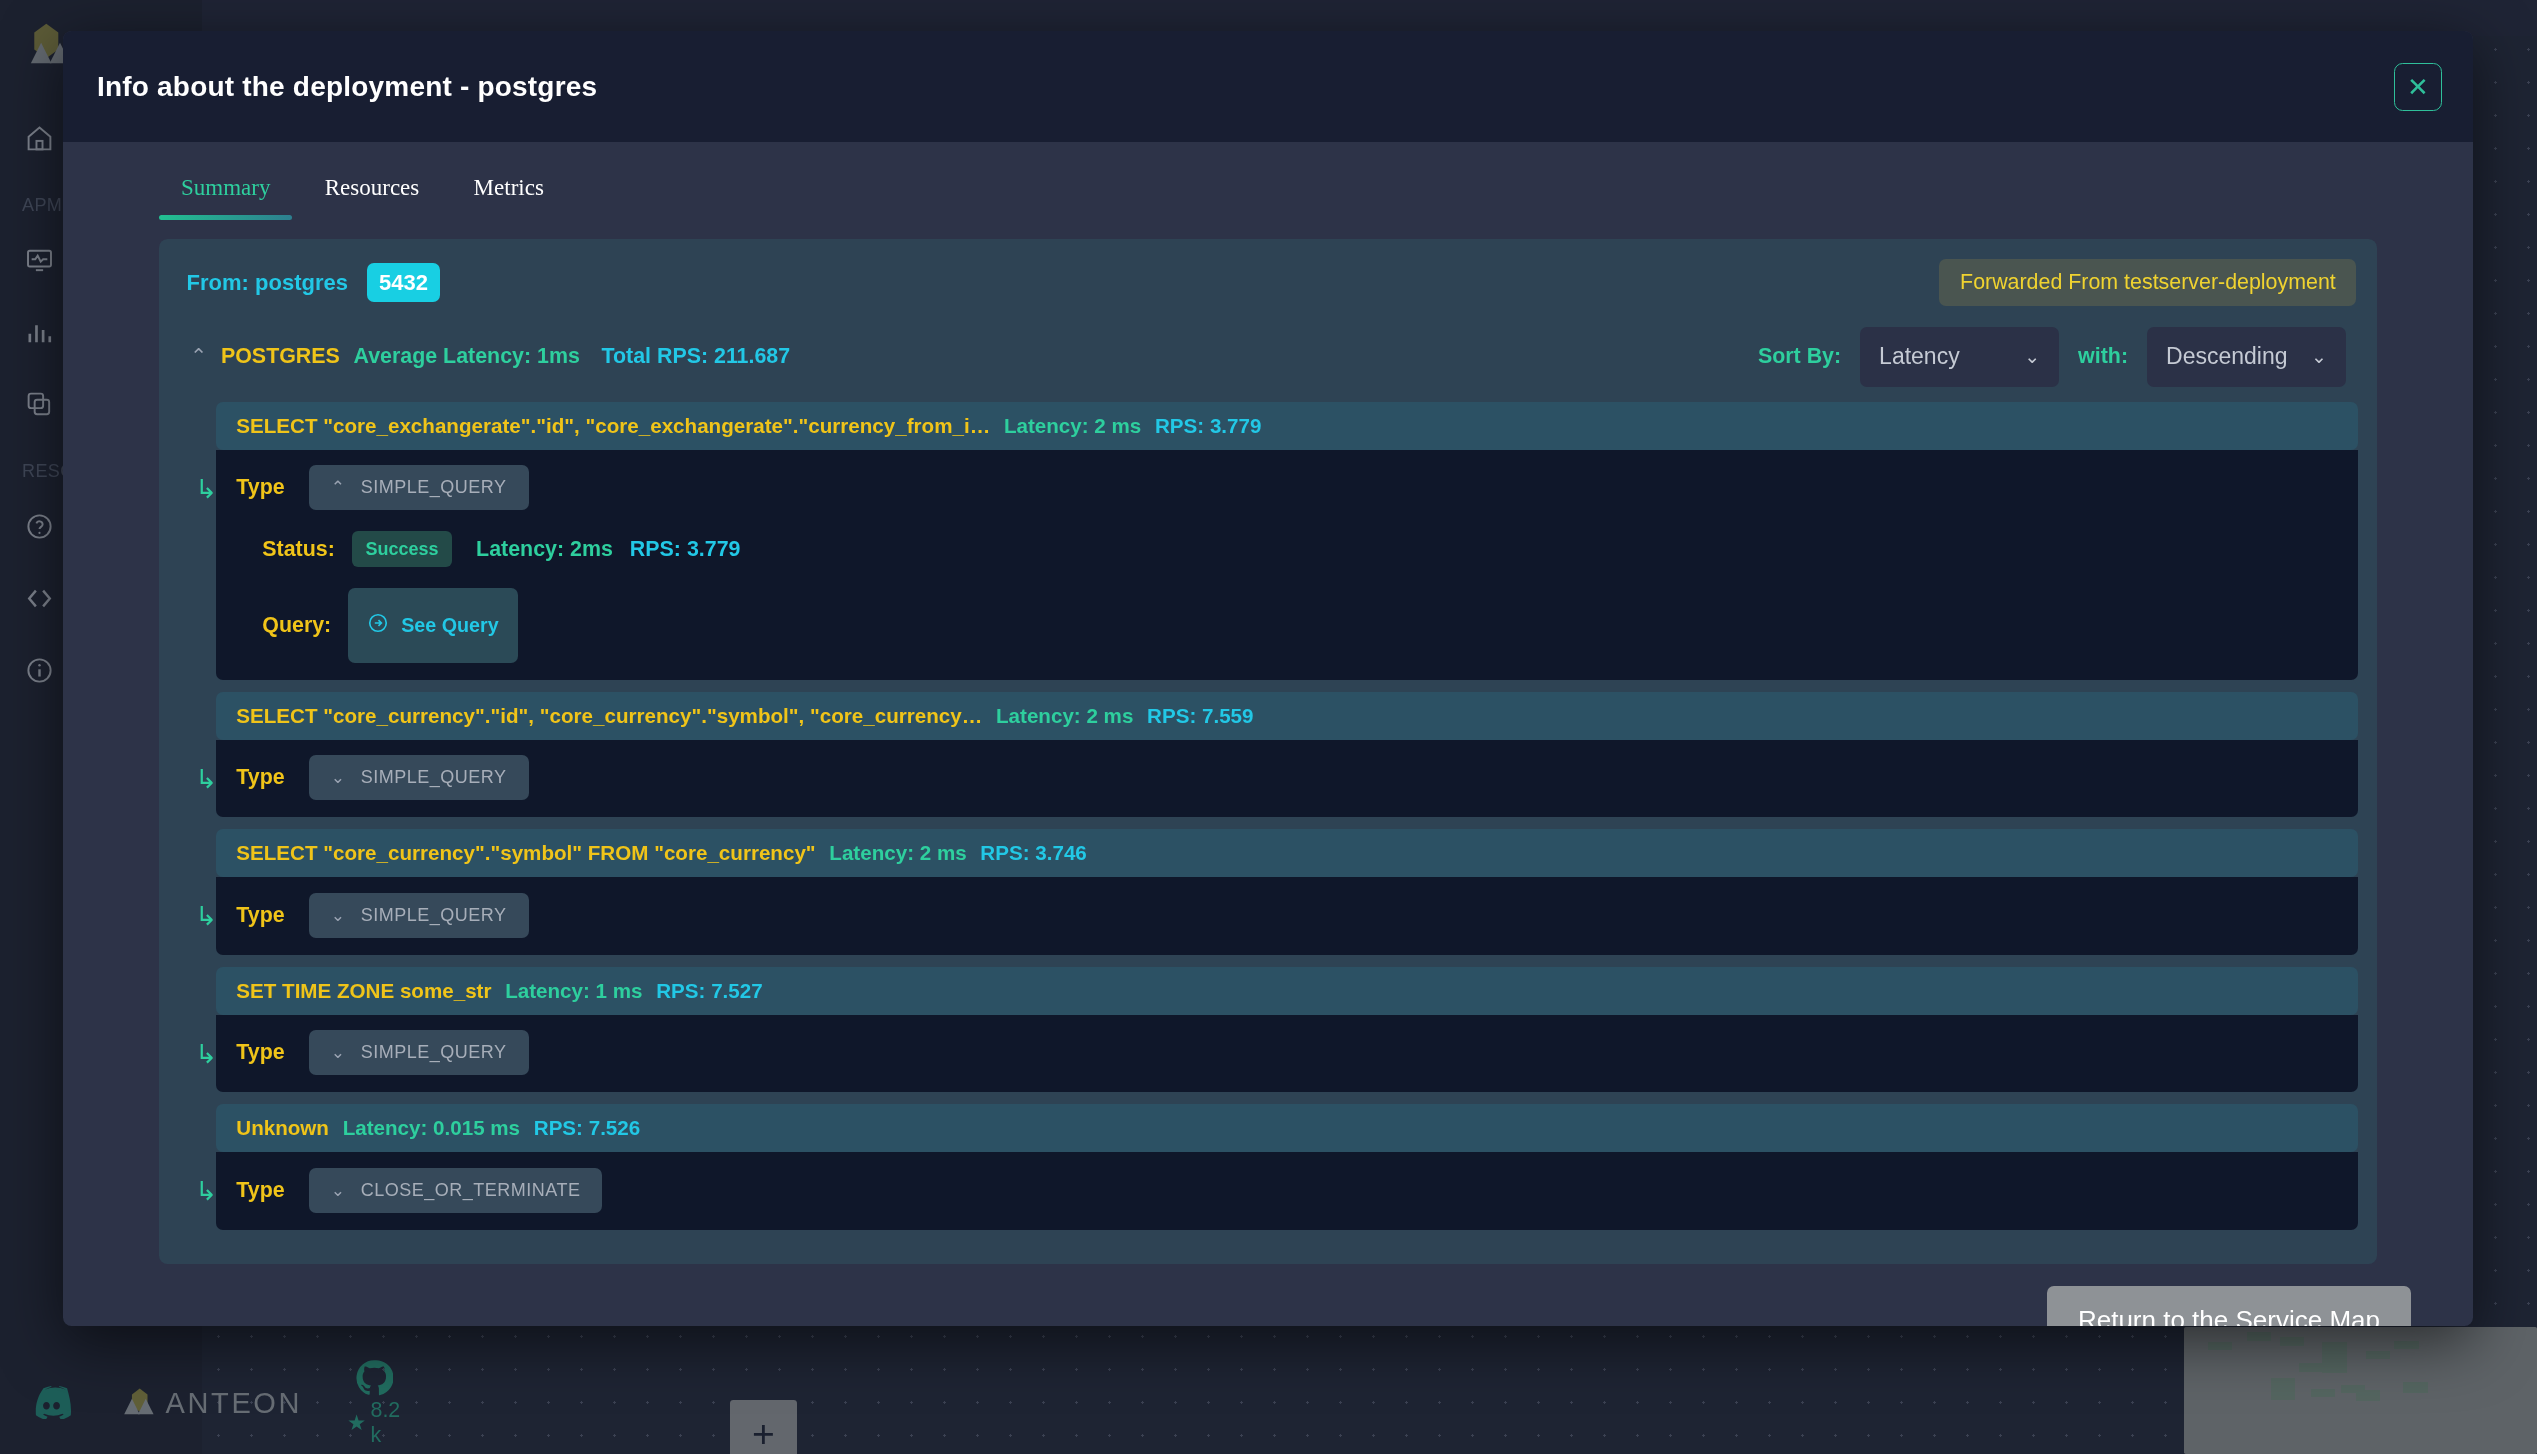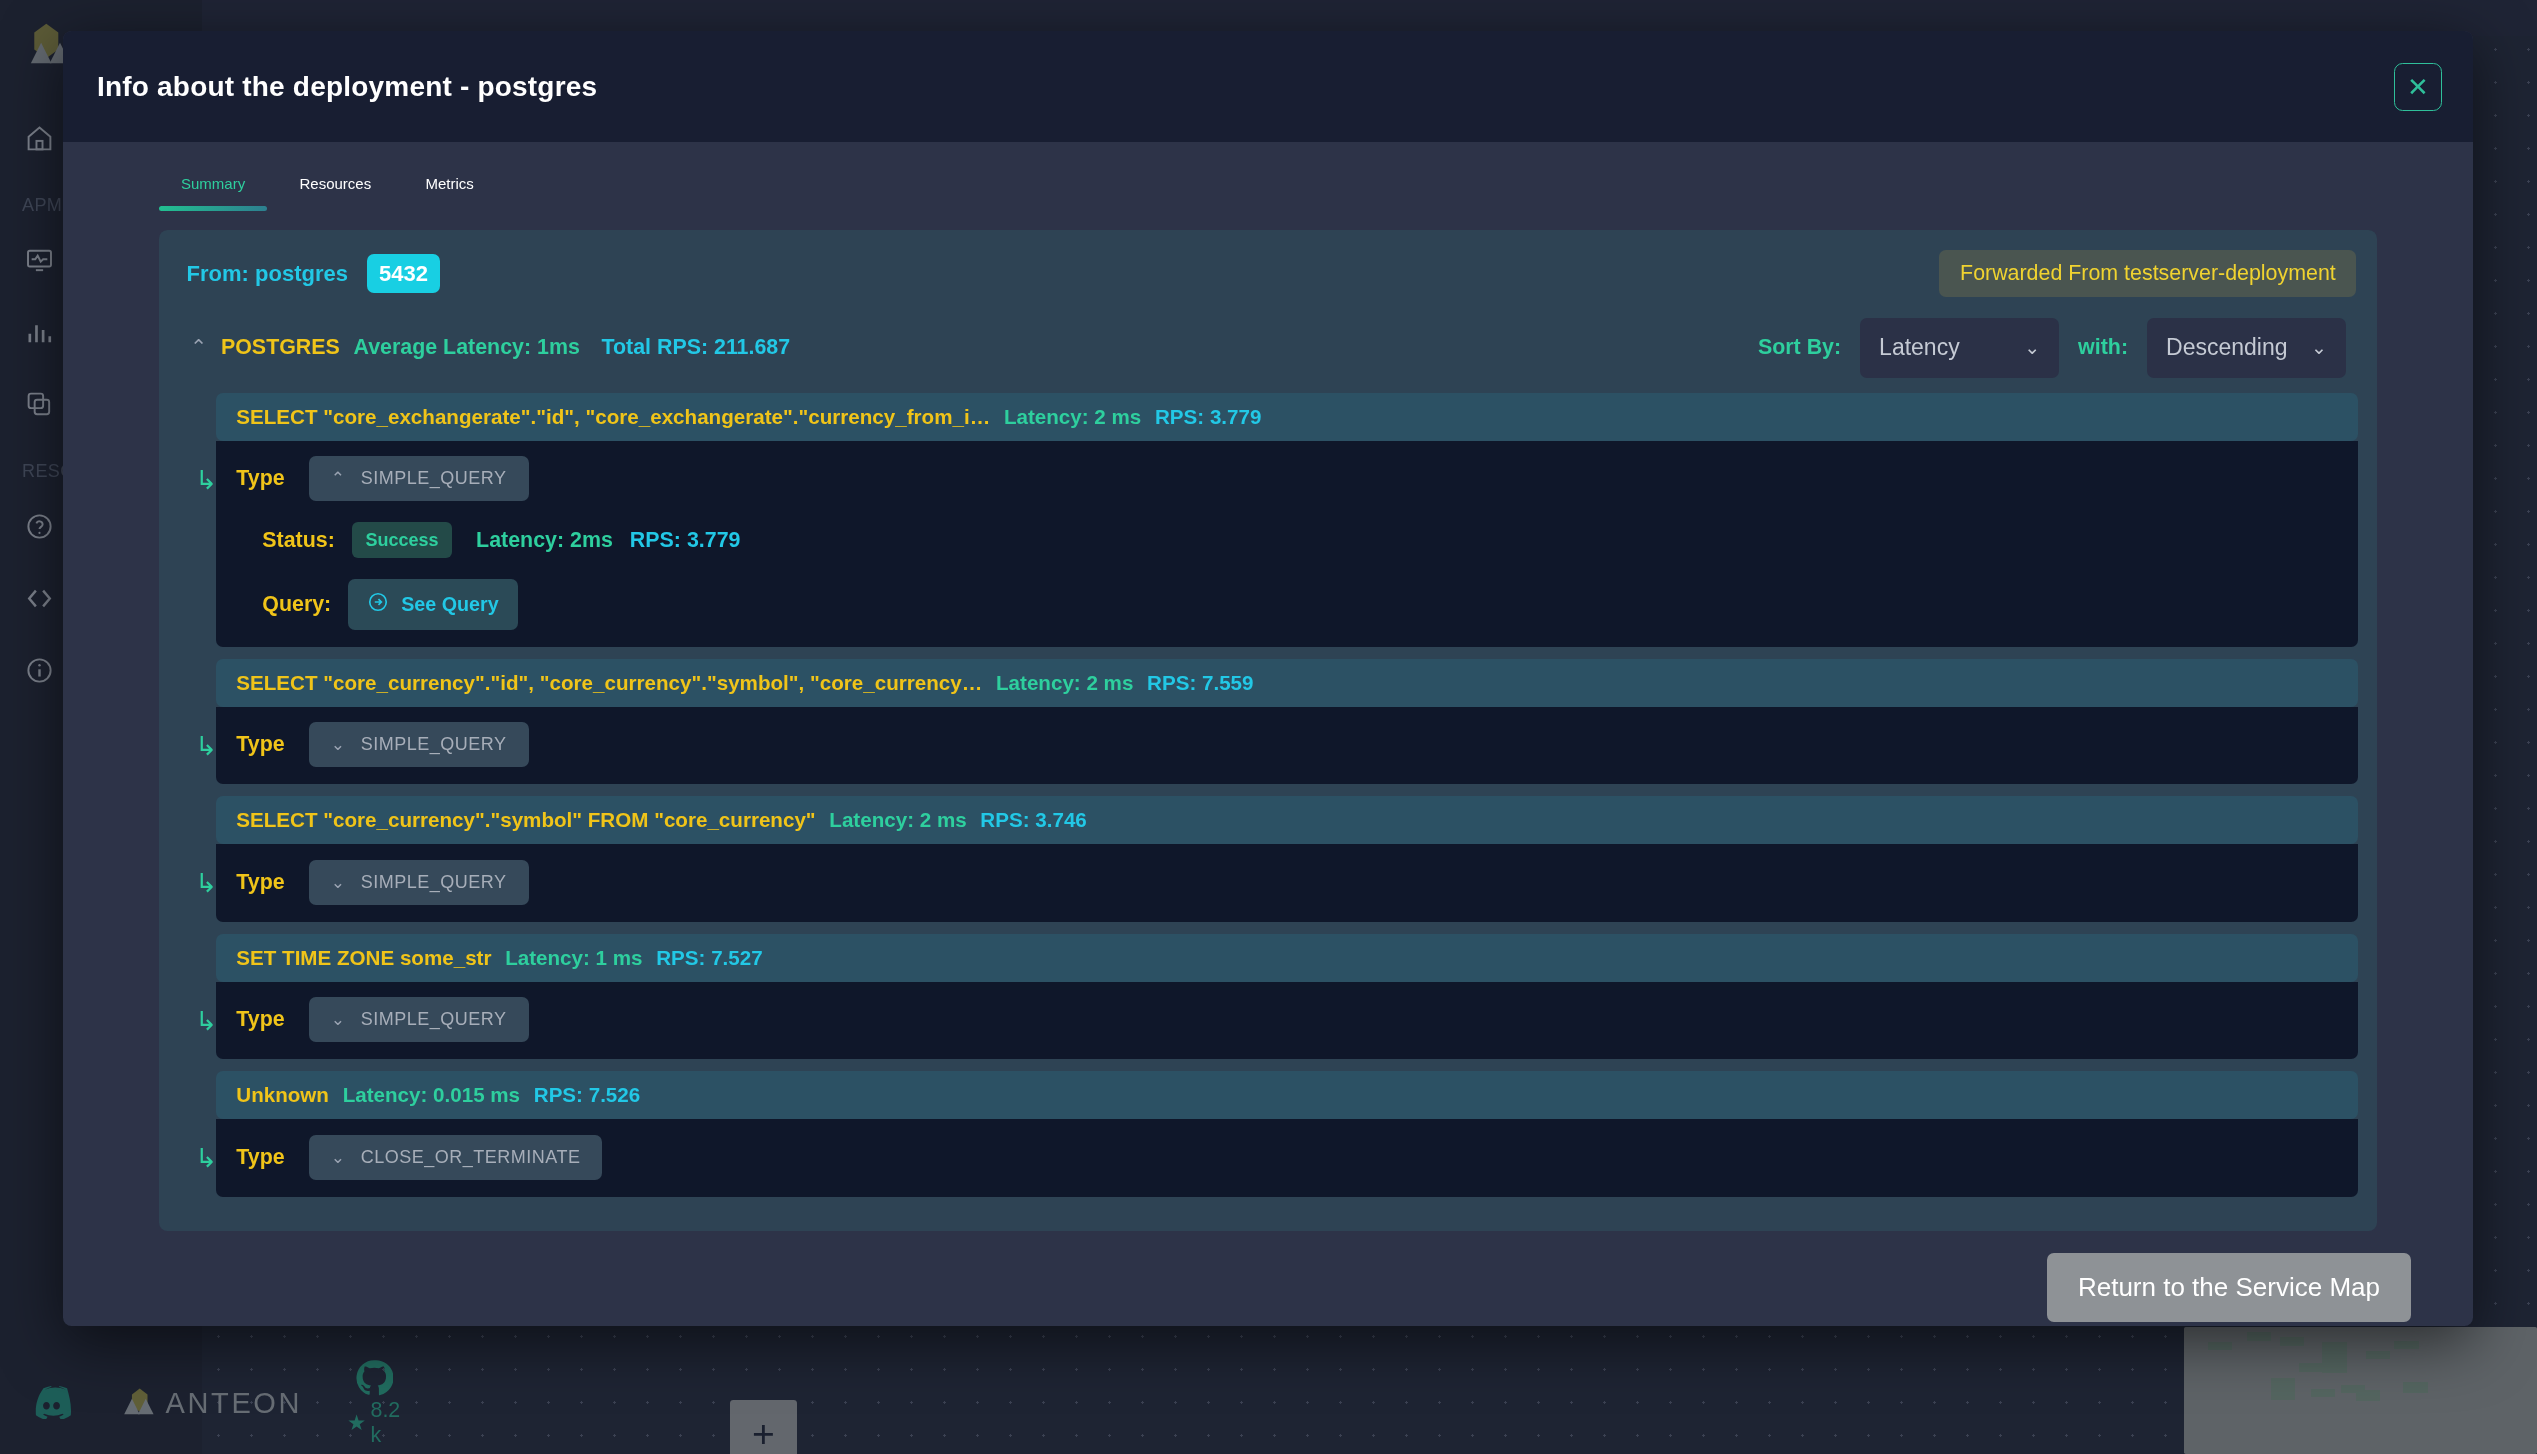--- a/index.html
+++ b/index.html
@@ -85,23 +85,23 @@
   .close-btn {
     width: 48px; height: 48px; border-radius: 8.6px;
     border: 1.7px solid #2fbf9a; background: transparent;
     color: #2fbf9a; font-size: 26px; line-height: 1;
     display: flex; align-items: center; justify-content: center;
     cursor: pointer;
   }
 
   .tabs { display: flex; gap: 10.3px; padding: 24px 0 0 96px; flex: none; }
   .tab {
-    position: relative; padding: 8.6px 22px 19px; font-size: 15px;
+    position: relative; padding: 8.6px 22px 19px; font-size: 23px;
     color: #ffffff; cursor: pointer; background: none; border: none;
-    font-family: Liberation Sans, sans-serif;
+    font-family: Liberation Serif, serif;
   }
   .tab.active { color: #2ecf9e; }
   .tab.active::after {
     content: ""; position: absolute; left: 0; right: 0; bottom: 0;
     height: 5.1px; background: linear-gradient(90deg,#22c091,#2d7f8f);
     border-radius: 2.6px;
   }
 
   .section-title {
     color: #e6e9ef; font-size: 23px; padding: 22px 0 0 96px; flex: none;
@@ -183,21 +183,21 @@
   .detail-row { display: flex; align-items: center; gap: 17px; padding: 20.6px 0 0 26px; }
   .d-label { color: #f0c419; font-size: 21.4px; font-weight: 700; }
   .status-pill {
     background: #234a48; color: #2ecf9e; font-size: 18px; font-weight: 700;
     padding: 7.7px 13.7px; border-radius: 6px;
   }
   .d-lat { color: #2ecf9e; font-size: 21.4px; font-weight: 700; margin-left: 6.9px; }
   .d-rps { color: #22c8e6; font-size: 21.4px; font-weight: 700; }
   .see-query {
     background: #2b4a57; border-radius: 6.9px; display: flex; align-items: center;
-    gap: 12px; padding: 12px 19px; color: #22c8e6; font-size: 19.7px; font-weight: 700;
+    gap: 12px; padding: 24px 19px; color: #22c8e6; font-size: 19.7px; font-weight: 700;
     cursor: pointer; border: none; font-family: inherit;
   }
   .see-query svg { width: 22px; height: 22px; }
 
   .modal-foot {
     margin-top: auto; display: flex; justify-content: flex-end;
     padding: 22px 62px 39px 0; flex: none;
   }
   .return-btn {
     background: #8e9296; color: #fff; border: none; border-radius: 6.9px;

